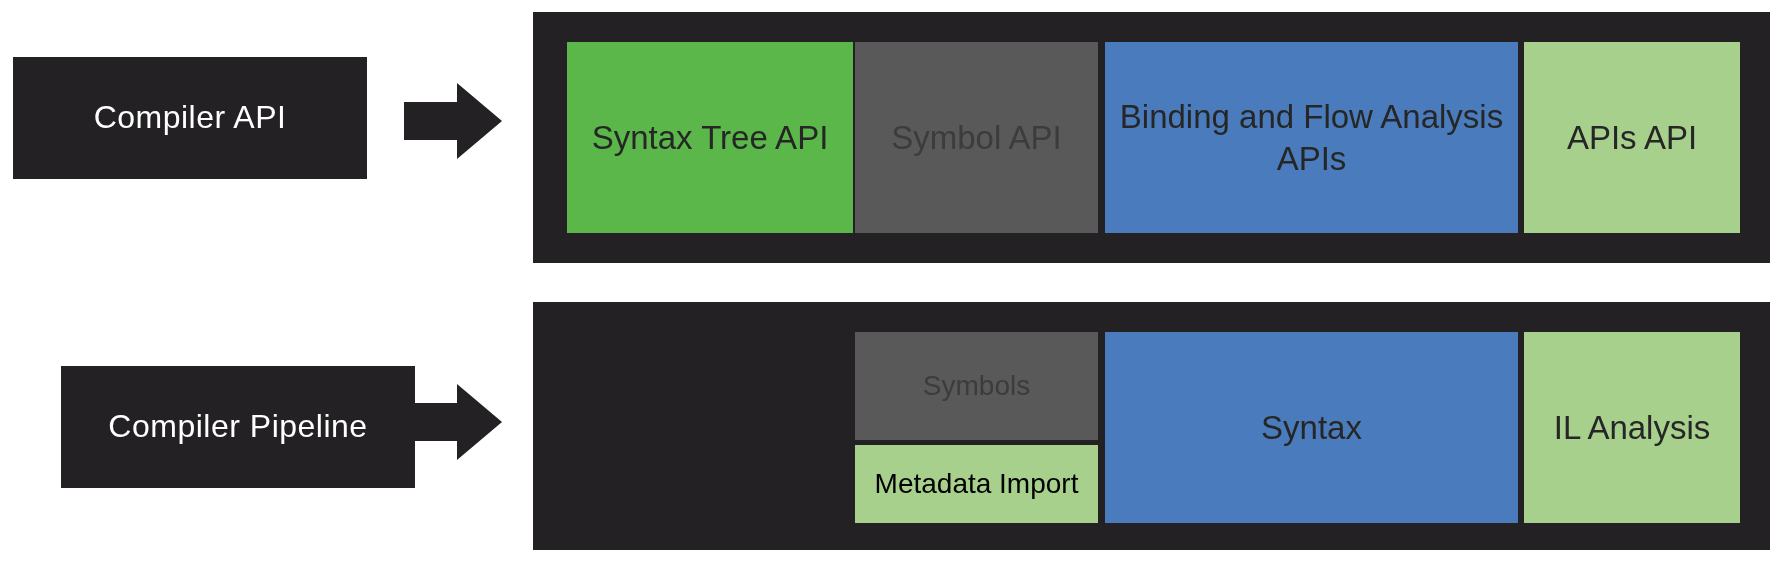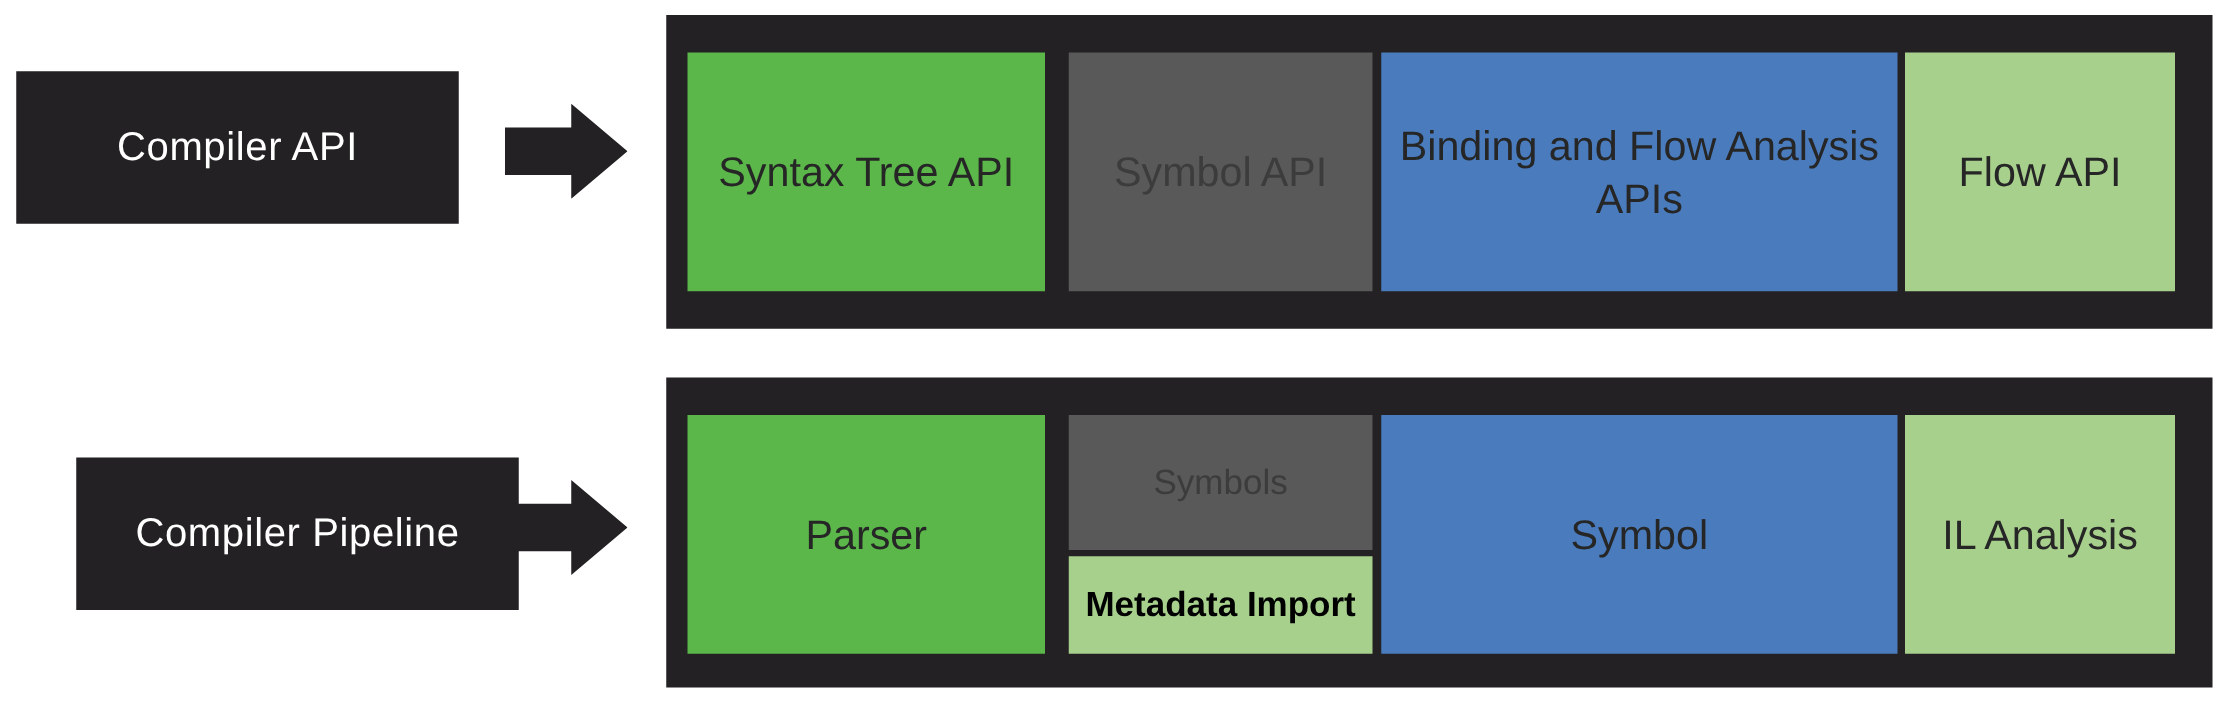--- a/index.html
+++ b/index.html
@@ -28,40 +28,40 @@
   }
   .frame.row1{top:12px;height:251px;}
   .frame.row2{top:302px;height:248px;}
   .block{
     position:absolute;top:30px;height:191px;
     display:flex;align-items:center;justify-content:center;text-align:center;
     font-size:33px;font-weight:300;line-height:1.25;
     color:var(--block-text,#262626);
     padding:0 8px;box-sizing:border-box;
   }
-  .col-1{left:17px;width:286px;}
+  .col-1{left:34px;width:286px;}
   .col-2{left:322px;width:243px;}
   .col-3{left:572px;width:413px;}
   .col-4{left:991px;width:216px;}
   .bg-green{background:var(--green,#5BB74A);}
   .bg-gray{background:var(--dark-gray,#595959);color:var(--gray-block-text,#3C3C3C);}
   .bg-blue{background:var(--blue,#4A7CBD);}
   .bg-lightgreen{background:var(--light-green,#A8D08D);}
   .stack{
     position:absolute;top:30px;height:191px;
     display:flex;flex-direction:column;gap:5px;
     padding:0;box-sizing:border-box;
   }
   .stack .sub{
     position:static;display:flex;align-items:center;justify-content:center;
     text-align:center;font-size:28px;font-weight:300;line-height:1.2;
     padding:0 8px;box-sizing:border-box;width:100%;
   }
   .stack .sub-top{height:108px;}
-  .stack .sub-bottom{height:78px;font-weight:bold;}
+  .stack .sub-bottom{height:78px;}
 </style>
 </head>
 <body>
 
 <div class="canvas">
 
   <div class="label-box row1">
     <span>Compiler API</span>
   </div>
 
@@ -73,45 +73,42 @@
     <div class="block col-1 bg-green">
       <span>Syntax Tree API</span>
     </div>
     <div class="block col-2 bg-gray">
       <span>Symbol API</span>
     </div>
     <div class="block col-3 bg-blue">
       <span>Binding and Flow Analysis APIs</span>
     </div>
     <div class="block col-4 bg-lightgreen">
-      <span>Flow API</span>
+      <span>APIs API</span>
     </div>
   </div>
 
   <div class="label-box row2">
     <span>Compiler Pipeline</span>
   </div>
 
   <svg class="arrow row2" viewBox="0 0 98 76" aria-hidden="true">
     <polygon points="0,19 53,19 53,0 98,38 53,76 53,57 0,57" fill="var(--frame-black,#232123)"></polygon>
   </svg>
 
   <div class="frame row2">
-    <div class="block col-1 bg-green">
-      <span>Parser</span>
-    </div>
     <div class="stack col-2">
       <div class="sub sub-top bg-gray">
         <span>Symbols</span>
       </div>
       <div class="sub sub-bottom bg-lightgreen">
         <span>Metadata Import</span>
       </div>
     </div>
     <div class="block col-3 bg-blue">
-      <span>Symbol</span>
+      <span>Syntax</span>
     </div>
     <div class="block col-4 bg-lightgreen">
       <span>IL Analysis</span>
     </div>
   </div>
 
 </div>
 
 </body></html>

